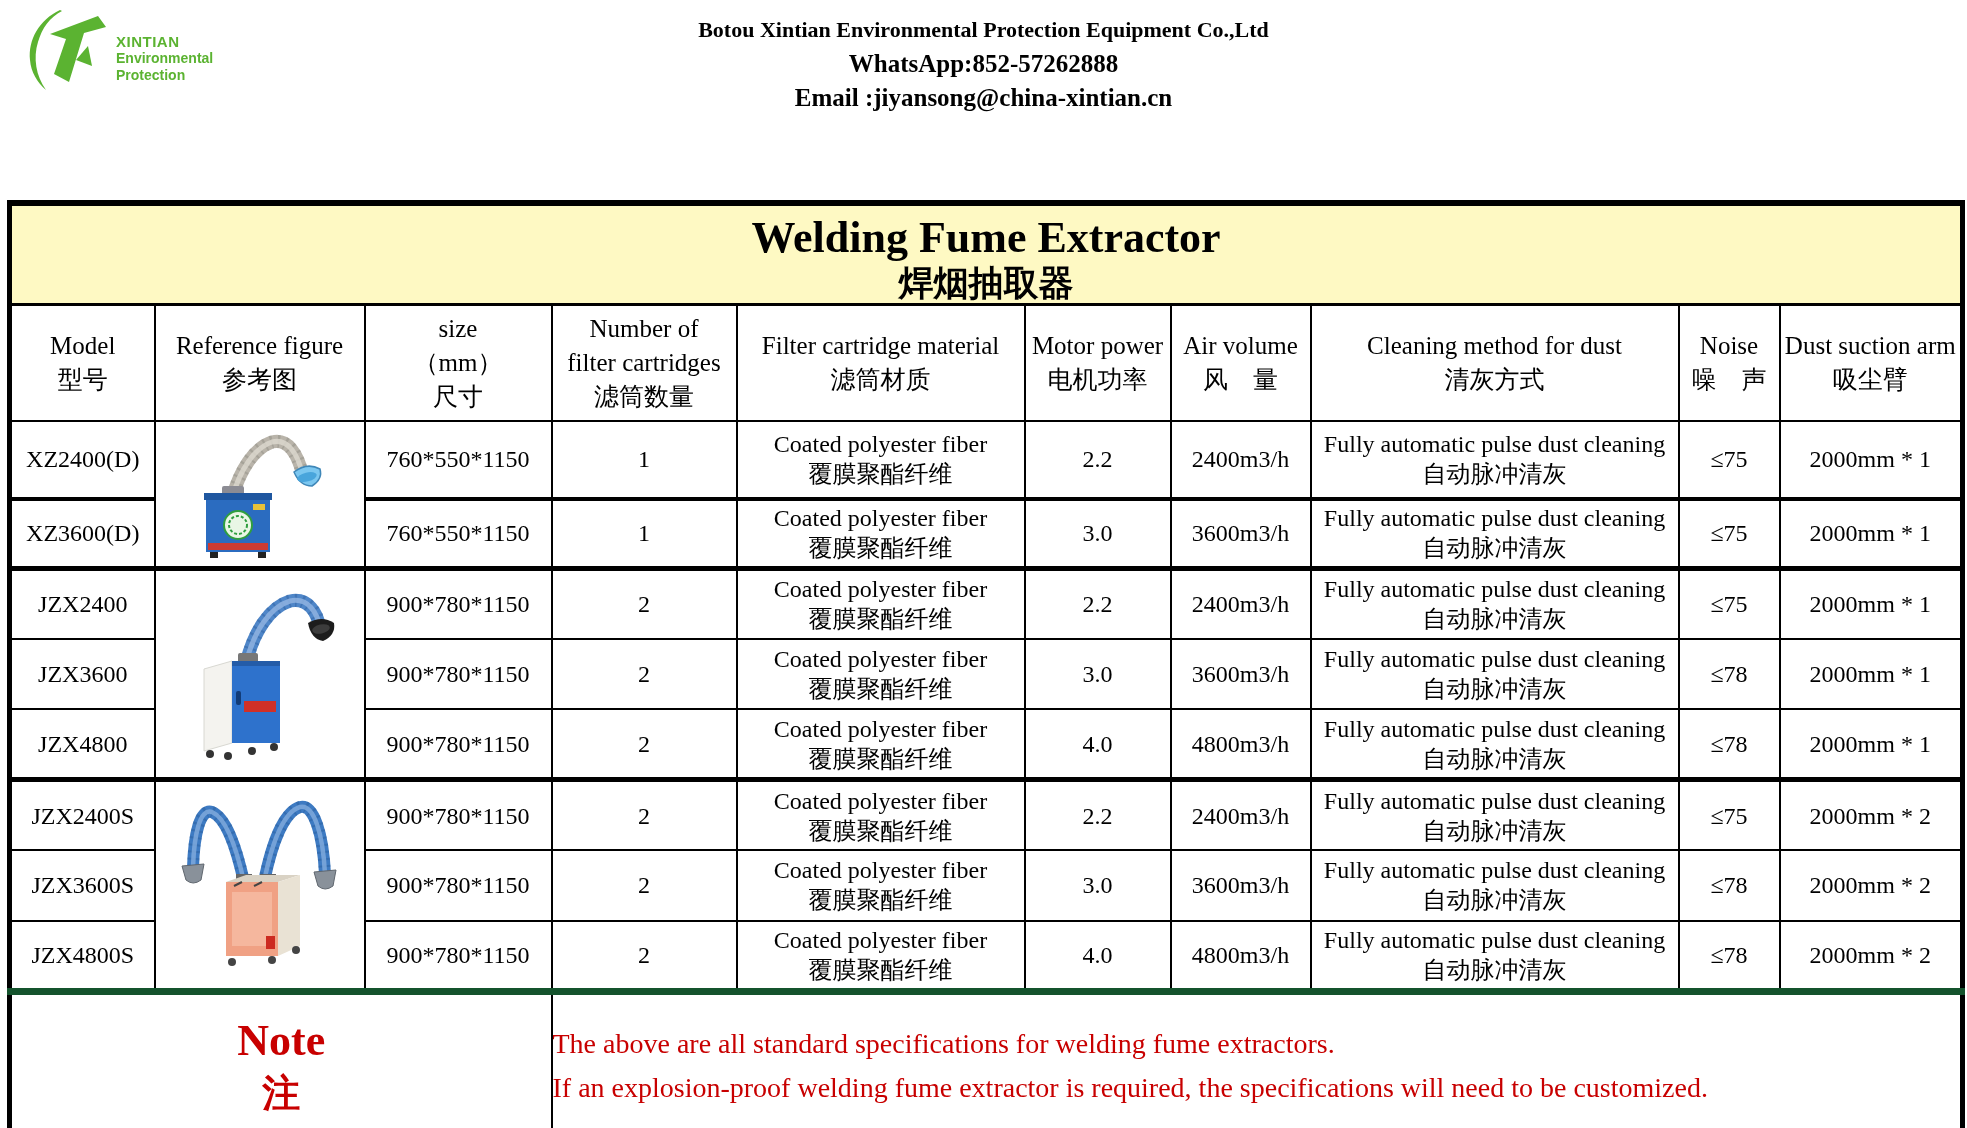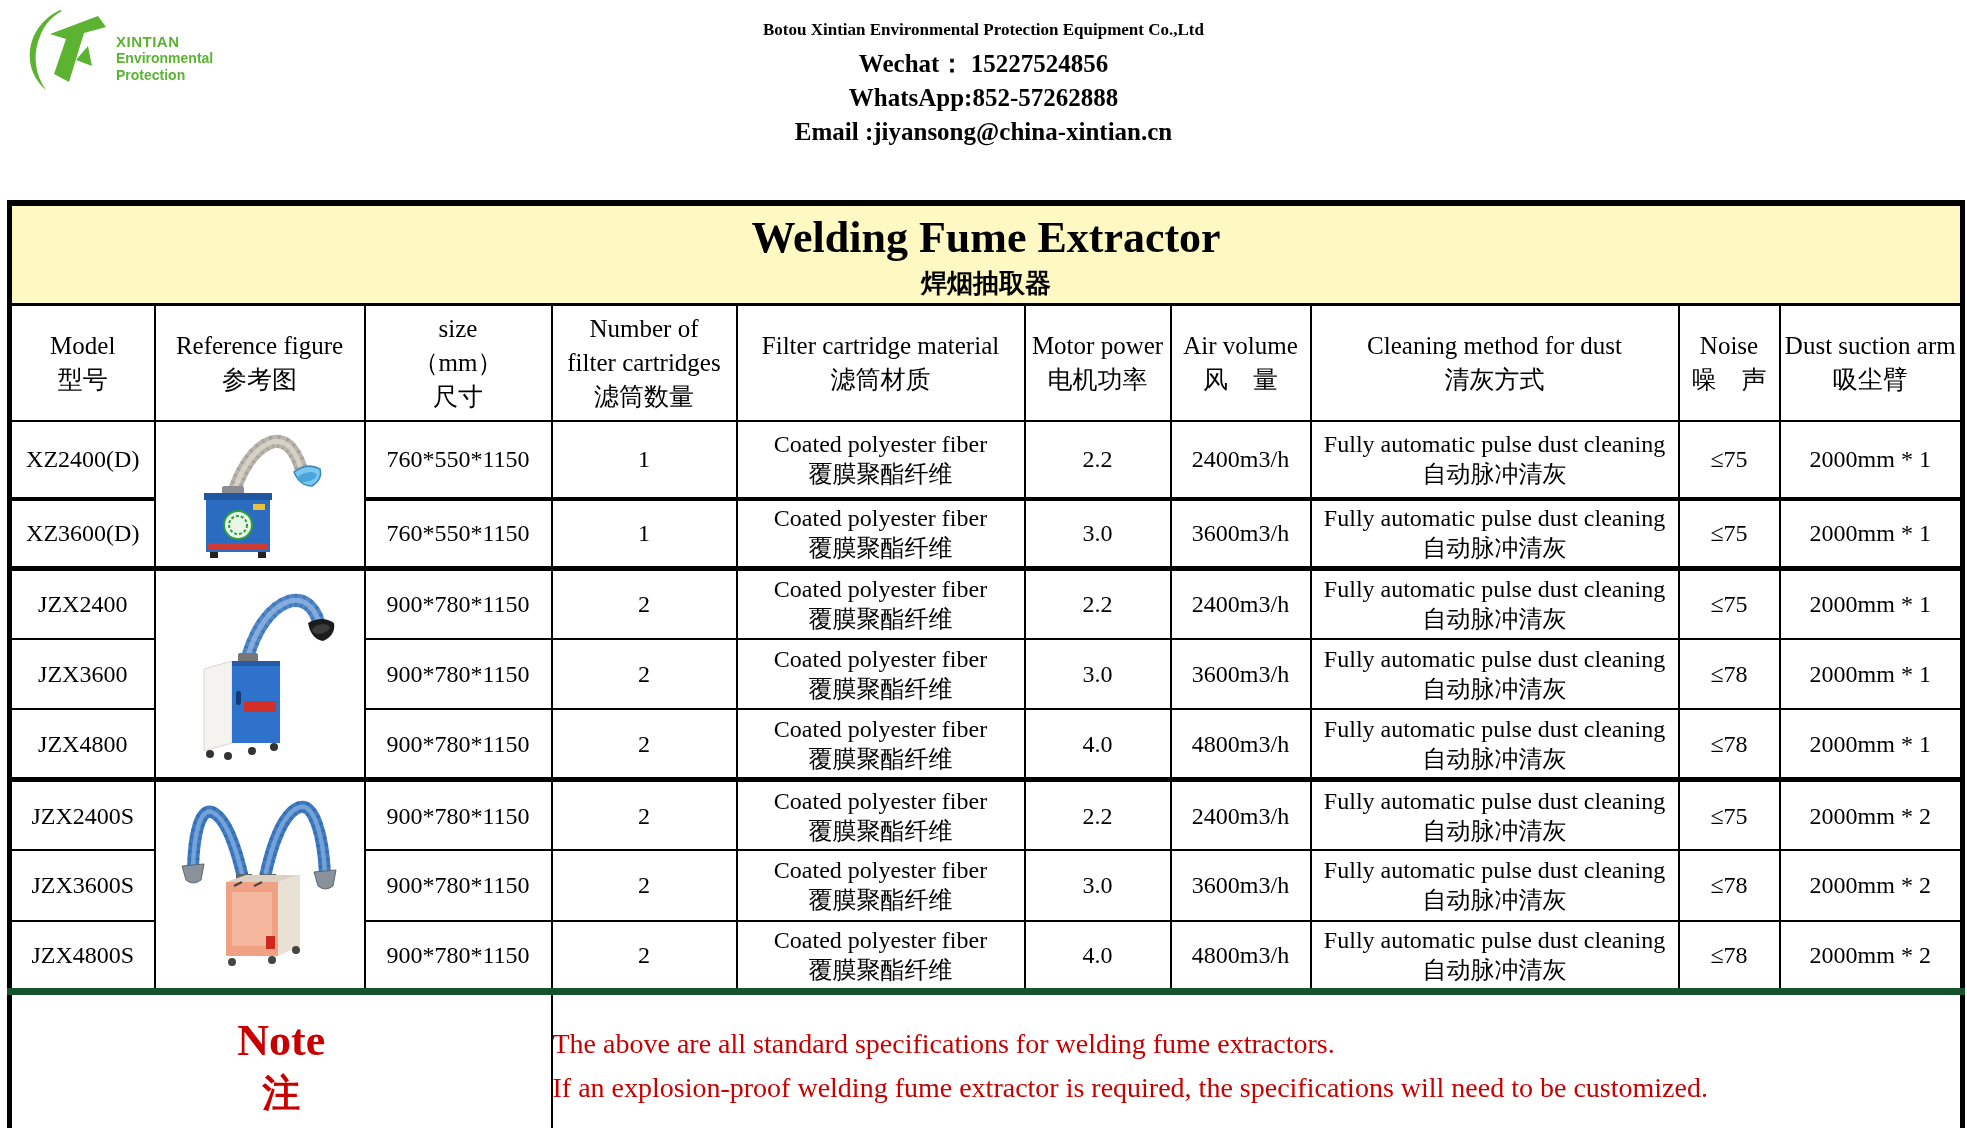--- a/index.html
+++ b/index.html
@@ -14,34 +14,34 @@
   .logo { position: absolute; left: 24px; top: 6px; display: flex; align-items: flex-start; }
   .logo-mark { width: 86px; height: 88px; }
   .logo-text {
     margin-left: 6px; padding-top: 27px;
     font-family: "Liberation Sans", "DejaVu Sans", sans-serif;
     font-weight: bold; color: #5bb331; font-size: 14px; line-height: 17px;
   }
   .logo-text .brand { font-size: 15px; letter-spacing: .5px; }
   .company { text-align: center; padding-top: 13px; font-weight: bold; }
   .company-line { font-size: 25px; line-height: 34px; }
-  .company-line.first { font-size: 17px; }
+  .company-line.first { font-size: 22px; }
 
   table.spec {
     border-collapse: collapse; table-layout: fixed;
     width: 1953px; margin-left: 7px;
     border: 5px solid #000; border-top: 6px solid #000; border-bottom: 7px solid #000;
   }
   td {
     border: 2px solid #000; text-align: center; vertical-align: middle;
     padding: 2px 4px; font-size: 24px; line-height: 1.25; overflow: hidden;
   }
   tr.title-row td { background: #fef9c3; height: 101px; border-bottom: 3px solid #000; padding: 0; }
   .title-en { font-size: 44px; font-weight: bold; line-height: 54px; padding-top: 5px; }
-  .title-zh { font-size: 26px; font-weight: bold; line-height: 38px; }
+  .title-zh { font-size: 35px; font-weight: bold; line-height: 38px; }
   tr.header-row td { height: 116px; font-size: 25px; line-height: 1.35; }
   tr.data-row { height: 70px; }
   tr.data-row.tall { height: 78px; }
   .fig-cell { padding: 0; }
   .fig-cell svg { display: block; margin: 0 auto; }
   tr.thick-top td { border-top: 4px solid #000; }
   tr.group-sep td { border-top: 5px solid #000; }
   tr.note-row td { border-top: 7px solid #14532d; height: 148px; }
   .note-label .nl-en { color: #c80000; font-weight: bold; font-size: 44px; line-height: 54px; }
   .note-label .nl-zh { color: #c80000; font-weight: bold; font-size: 38px; line-height: 50px; }
@@ -61,21 +61,20 @@
       <path d="M52 54 L64 40 L68 60 Z" fill="#5bb331"></path>
     </svg>
     <div class="logo-text">
       <div class="brand">XINTIAN</div>
       <div>Environmental</div>
       <div>Protection</div>
     </div>
   </div>
   <div class="company">
     <div class="company-line first">Botou Xintian Environmental Protection Equipment Co.,Ltd</div>
-    <div class="company-line">Wechat： 15227524856</div>
     <div class="company-line">WhatsApp:852-57262888</div>
     <div class="company-line">Email :jiyansong@china-xintian.cn</div>
   </div>
 </div>
 
 <table class="spec">
   <colgroup>
     <col style="width:145px">
       <col style="width:210px">
       <col style="width:187px">

